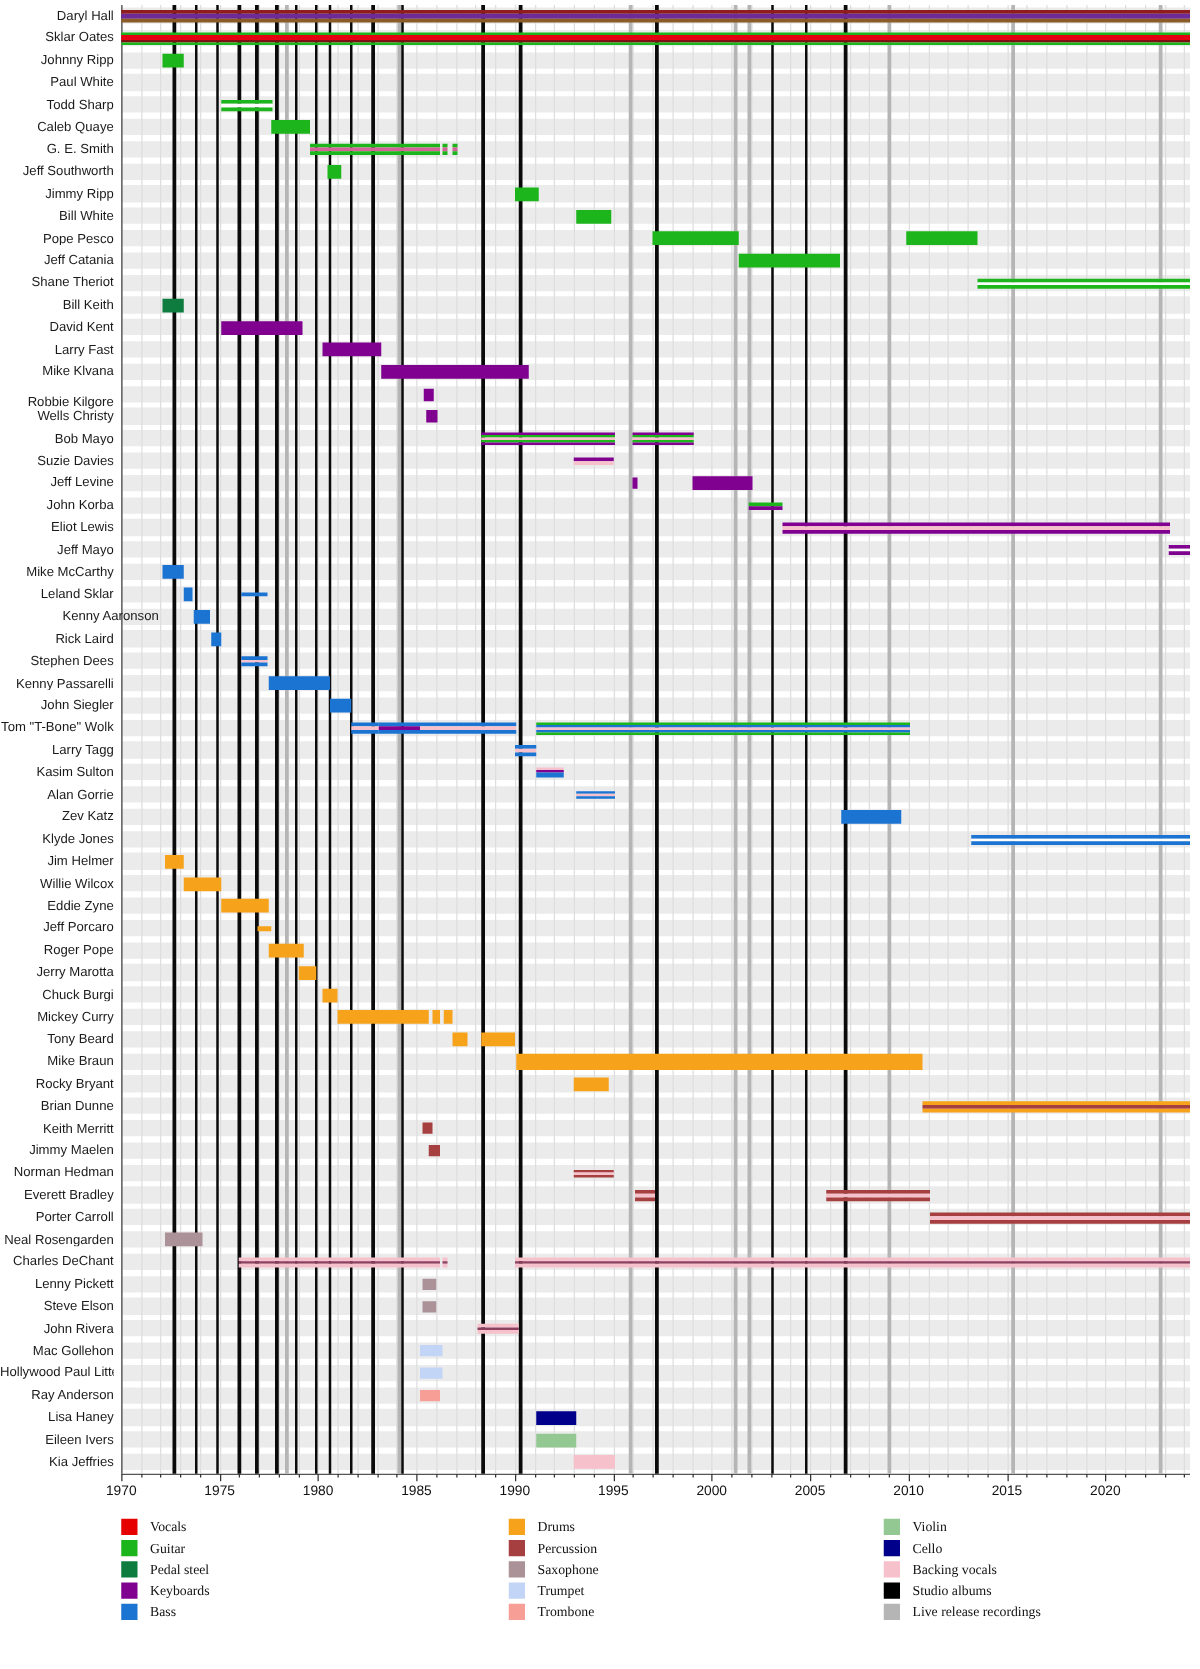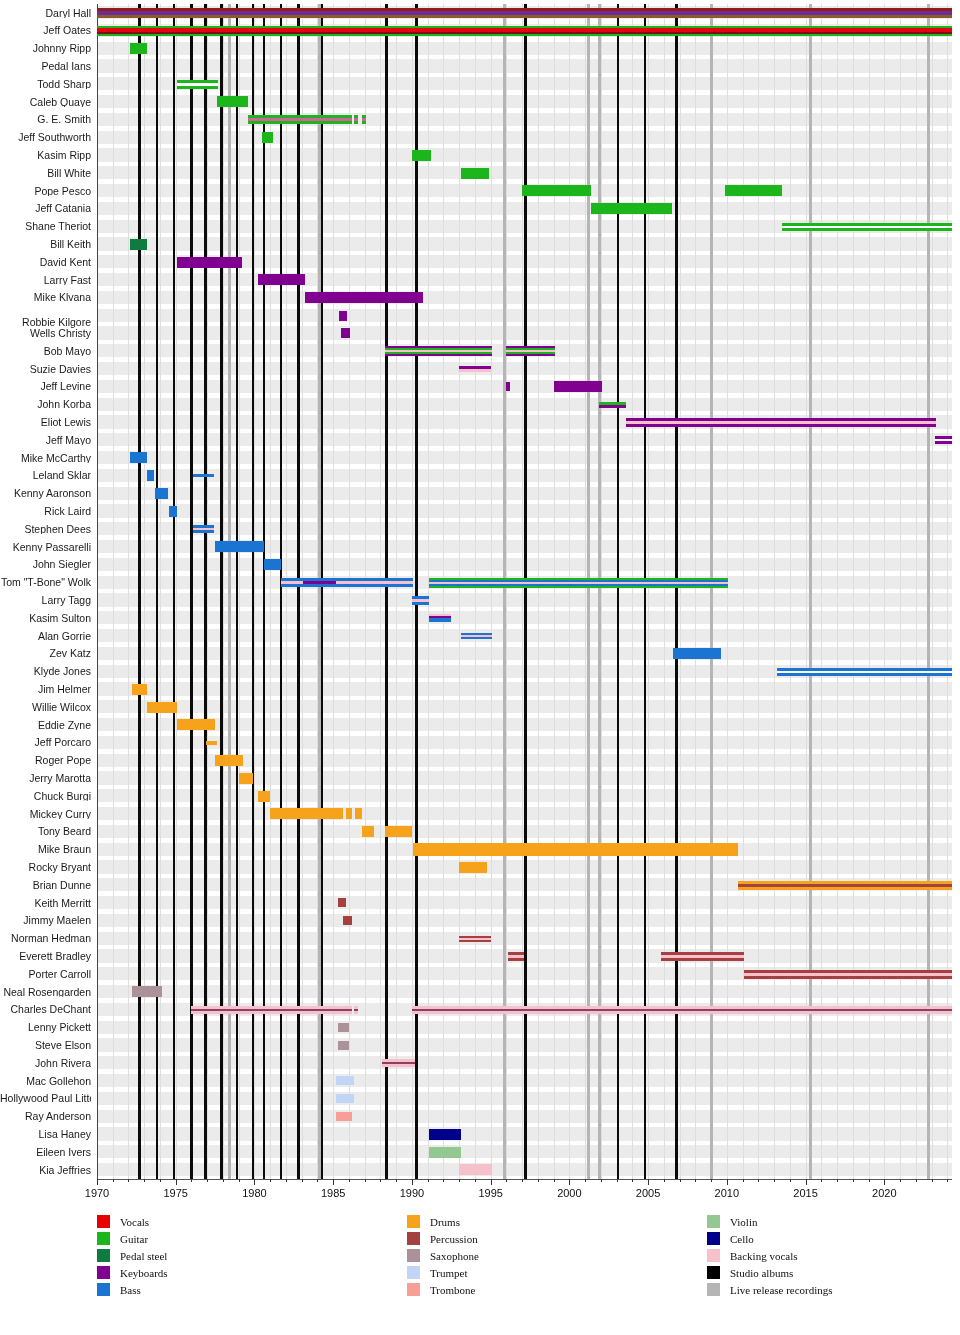--- a/index.html
+++ b/index.html
@@ -27,35 +27,35 @@
   .legend-label{position:absolute;left:23px;top:1px;font-size:11px;color:#111;white-space:nowrap;}
 </style>
 </head>
 <body>
 
 <div id="stage">
   <div id="plot" style="height: 1174.8px;">
       <div class="row-band" style="top: 2px; height: 13.3px; z-index: 0;"></div>
       <div class="row-label" style="top: 3.65px; z-index: 5;">Daryl Hall</div>
       <div class="row-band" style="top: 19.8px; height: 13.3px; z-index: 0;"></div>
-      <div class="row-label" style="top: 21.45px; z-index: 5;">Jeff Oates</div>
+      <div class="row-label" style="top: 21.45px; z-index: 5;">Sklar Oates</div>
       <div class="row-band" style="top: 37.6px; height: 13.3px; z-index: 0;"></div>
       <div class="row-label" style="top: 39.25px; z-index: 5;">Johnny Ripp</div>
       <div class="row-band" style="top: 55.4px; height: 13.3px; z-index: 0;"></div>
-      <div class="row-label" style="top: 57.05px; z-index: 5;">Pedal Ians</div>
+      <div class="row-label" style="top: 57.05px; z-index: 5;">Paul White</div>
       <div class="row-band" style="top: 73.2px; height: 13.3px; z-index: 0;"></div>
       <div class="row-label" style="top: 74.85px; z-index: 5;">Todd Sharp</div>
       <div class="row-band" style="top: 91px; height: 13.3px; z-index: 0;"></div>
       <div class="row-label" style="top: 92.65px; z-index: 5;">Caleb Quaye</div>
       <div class="row-band" style="top: 108.8px; height: 13.3px; z-index: 0;"></div>
       <div class="row-label" style="top: 110.45px; z-index: 5;">G. E. Smith</div>
       <div class="row-band" style="top: 126.6px; height: 13.3px; z-index: 0;"></div>
       <div class="row-label" style="top: 128.25px; z-index: 5;">Jeff Southworth</div>
       <div class="row-band" style="top: 144.4px; height: 13.3px; z-index: 0;"></div>
-      <div class="row-label" style="top: 146.05px; z-index: 5;">Kasim Ripp</div>
+      <div class="row-label" style="top: 146.05px; z-index: 5;">Jimmy Ripp</div>
       <div class="row-band" style="top: 162.2px; height: 13.3px; z-index: 0;"></div>
       <div class="row-label" style="top: 163.85px; z-index: 5;">Bill White</div>
       <div class="row-band" style="top: 180px; height: 13.3px; z-index: 0;"></div>
       <div class="row-label" style="top: 181.65px; z-index: 5;">Pope Pesco</div>
       <div class="row-band" style="top: 197.8px; height: 13.3px; z-index: 0;"></div>
       <div class="row-label" style="top: 199.45px; z-index: 5;">Jeff Catania</div>
       <div class="row-band" style="top: 215.6px; height: 13.3px; z-index: 0;"></div>
       <div class="row-label" style="top: 217.25px; z-index: 5;">Shane Theriot</div>
       <div class="row-band" style="top: 233.4px; height: 13.3px; z-index: 0;"></div>
       <div class="row-label" style="top: 235.05px; z-index: 5;">Bill Keith</div>
@@ -79,21 +79,21 @@
       <div class="row-label" style="top: 395.25px; z-index: 5;">John Korba</div>
       <div class="row-band" style="top: 411.4px; height: 13.3px; z-index: 0;"></div>
       <div class="row-label" style="top: 413.05px; z-index: 5;">Eliot Lewis</div>
       <div class="row-band" style="top: 429.2px; height: 13.3px; z-index: 0;"></div>
       <div class="row-label" style="top: 430.85px; z-index: 5;">Jeff Mayo</div>
       <div class="row-band" style="top: 447px; height: 13.3px; z-index: 0;"></div>
       <div class="row-label" style="top: 448.65px; z-index: 5;">Mike McCarthy</div>
       <div class="row-band" style="top: 464.8px; height: 13.3px; z-index: 0;"></div>
       <div class="row-label" style="top: 466.45px; z-index: 5;">Leland Sklar</div>
       <div class="row-band" style="top: 482.6px; height: 13.3px; z-index: 0;"></div>
-      <div class="row-label" style="top: 484.25px; z-index: 5;">Kenny Aaronson</div>
+      <div class="row-label" style="top: 484.25px; z-index: 5; padding-left: 36px;">Kenny Aaronson</div>
       <div class="row-band" style="top: 500.4px; height: 13.3px; z-index: 0;"></div>
       <div class="row-label" style="top: 502.05px; z-index: 5;">Rick Laird</div>
       <div class="row-band" style="top: 518.2px; height: 13.3px; z-index: 0;"></div>
       <div class="row-label" style="top: 519.85px; z-index: 5;">Stephen Dees</div>
       <div class="row-band" style="top: 536px; height: 13.3px; z-index: 0;"></div>
       <div class="row-label" style="top: 537.65px; z-index: 5;">Kenny Passarelli</div>
       <div class="row-band" style="top: 553.8px; height: 13.3px; z-index: 0;"></div>
       <div class="row-label" style="top: 555.45px; z-index: 5;">John Siegler</div>
       <div class="row-band" style="top: 571.6px; height: 13.3px; z-index: 0;"></div>
       <div class="row-label" style="top: 573.25px; z-index: 5;">Tom "T-Bone" Wolk</div>

